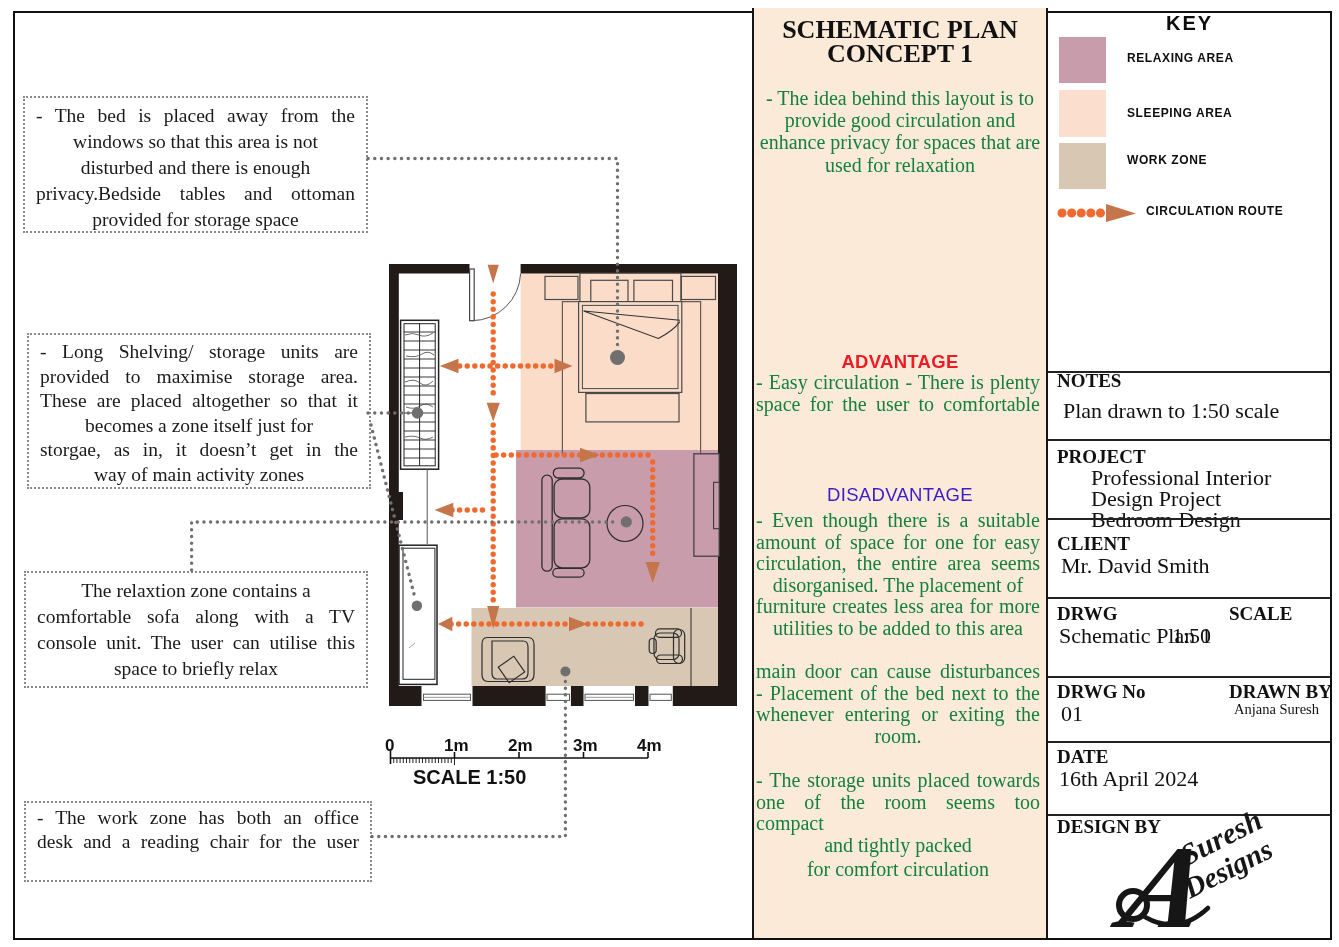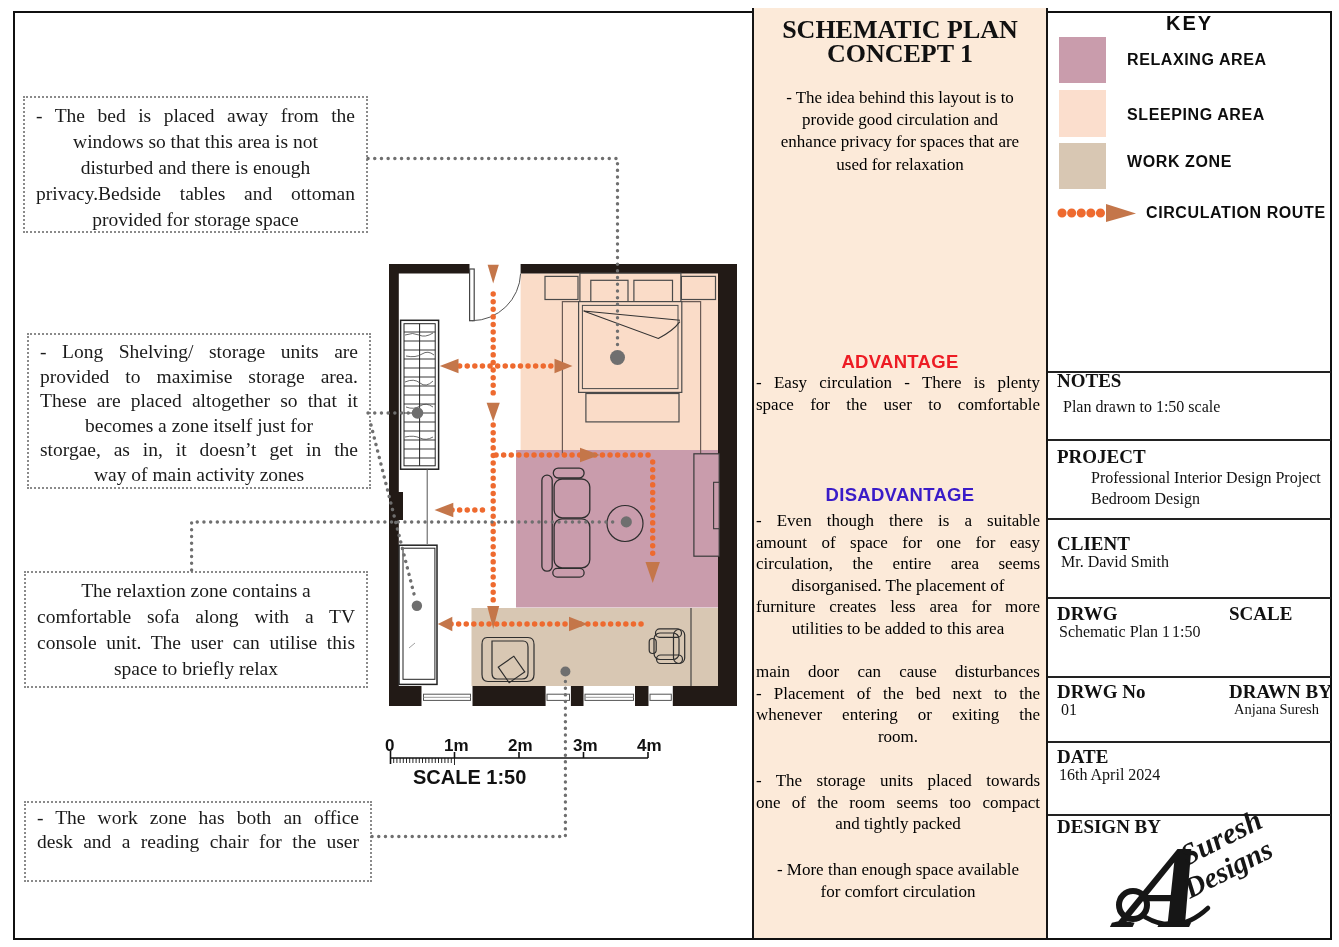--- a/index.html
+++ b/index.html
@@ -1,24 +1,24 @@
 <!DOCTYPE html>
 <html><head>
 <meta charset="utf-8">
 <style>
   html,body{margin:0;padding:0;background:#fff;width:1339px;height:947px;overflow:hidden;}
   body{font-family:"Liberation Serif", serif;position:relative;}
   .abs{position:absolute;}
   .notebox{position:absolute;border:2px dotted #8a8a8a;font-size:19.5px;line-height:26px;
     color:#1a1a1a;padding:5px 11px 0;box-sizing:border-box;}
-  .mid{font-size:17px;line-height:21.6px;color:#000000;}
+  .mid{font-size:20px;line-height:21.6px;color:#15803d;}
   .hdr{font-family:"Liberation Serif",serif;font-weight:bold;font-size:19px;color:#111;text-align:center;}
-  .keylbl{font-family:"Liberation Sans",sans-serif;font-weight:bold;font-size:16px;
+  .keylbl{font-family:"Liberation Sans",sans-serif;font-weight:bold;font-size:12px;
     letter-spacing:0.6px;color:#0d0d0d;white-space:nowrap;}
-  .rbody{font-size:16px;color:#111;}
+  .rbody{font-size:22px;color:#111;}
   .jl{text-align:justify;text-align-last:justify;}
   .cl{text-align:center;}
 </style>
 </head>
 <body>
 
 <div class="abs" style="left:13px;top:11px;width:1315px;height:925px;border:2px solid #101010;"></div>
 
 <div class="abs" style="left:752px;top:8px;width:296px;height:930px;background:#fcead9;border-left:2px solid #151515;border-right:2px solid #151515;box-sizing:border-box;"></div>
 
@@ -60,21 +60,21 @@
     <div class="cl">used for relaxation</div>
   </div>
 
 <div class="abs" style="left:752px;top:351px;width:296px;text-align:center;font-family:'Liberation Sans',sans-serif;font-weight:bold;font-size:18.5px;color:#ed1c24;letter-spacing:0.3px;">ADVANTAGE</div>
 
 <div class="abs mid" style="left:756px;top:372px;width:284px;">
     <div class="jl">- Easy circulation - There is plenty</div>
     <div class="jl">space for the user to comfortable</div>
   </div>
 
-<div class="abs" style="left:752px;top:484px;width:296px;text-align:center;font-family:'Liberation Sans',sans-serif;font-weight:bold;font-size:18.5px;color:#3a1cc8;letter-spacing:0.3px;">DISADVANTAGE</div>
+<div class="abs" style="left:752px;top:484px;width:296px;text-align:center;font-family:'Liberation Sans',sans-serif;font-weight:normal;font-size:18.5px;color:#3a1cc8;letter-spacing:0.3px;">DISADVANTAGE</div>
 
 <div class="abs mid" style="left:756px;top:510px;width:284px;">
     <div class="jl">- Even though there is a suitable</div>
     <div class="jl">amount of space for one for easy</div>
     <div class="jl">circulation, the entire area seems</div>
     <div class="cl">disorganised. The placement of</div>
     <div class="jl">furniture creates less area for more</div>
     <div class="cl">utilities to be added to this area</div>
   </div>
 
@@ -85,21 +85,20 @@
     <div class="cl">room.</div>
   </div>
 
 <div class="abs mid" style="left:756px;top:770px;width:284px;">
     <div class="jl">- The storage units placed towards</div>
     <div class="jl">one of the room seems too compact</div>
     <div class="cl">and tightly packed</div>
   </div>
 
 <div class="abs mid" style="left:756px;top:859px;width:284px;">
-    <div class="cl">- More than enough space available</div>
     <div class="cl">for comfort circulation</div>
   </div>
 
 <div class="abs" style="left:1048px;top:12px;width:283px;text-align:center;font-family:'Liberation Sans',sans-serif;font-weight:bold;font-size:20px;letter-spacing:2px;color:#0d0d0d;">KEY</div>
 
 <div class="abs" style="left:1059px;top:37px;width:47px;height:46px;background:#c99cac;"></div>
 
 <div class="abs keylbl" style="left:1127px;top:51px;">RELAXING AREA</div>
 
 <div class="abs" style="left:1059px;top:90px;width:47px;height:47px;background:#fbdecd;"></div>

